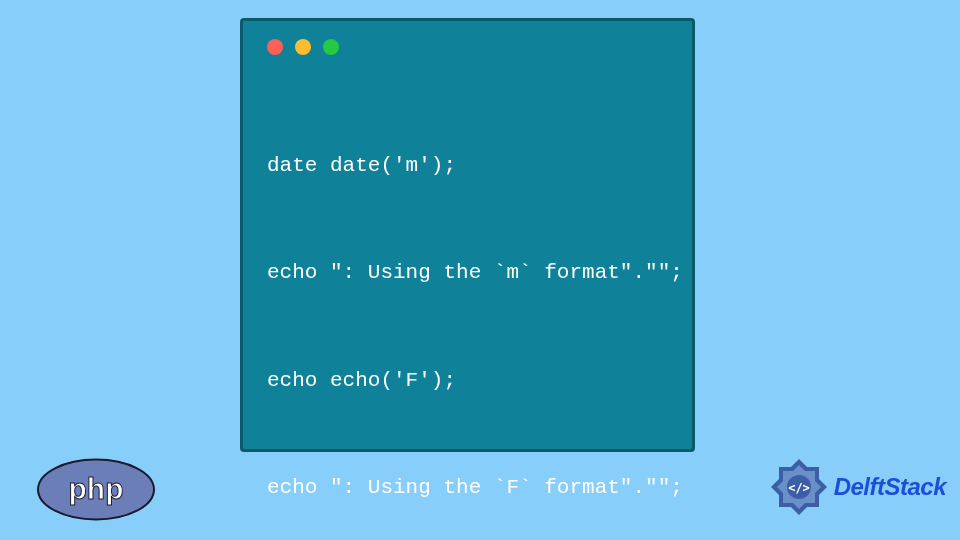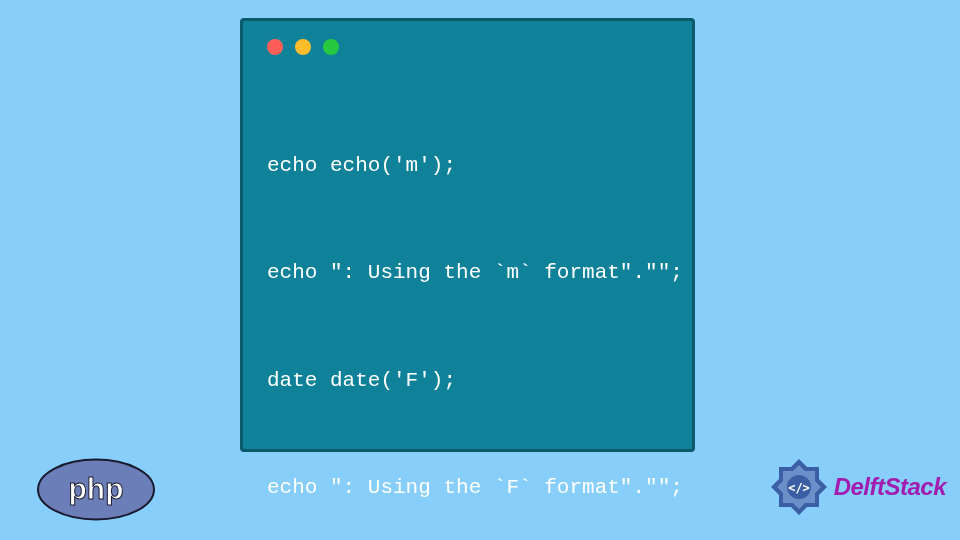--- a/index.html
+++ b/index.html
@@ -55,38 +55,38 @@
     right: 14px;
     bottom: 22px;
     display: flex;
     align-items: center;
     gap: 4px;
   }
   .delft-logo svg { width: 62px; height: 62px; display: block; }
   .delft-text {
     font-size: 24px;
     font-weight: 600;
-    color: #a21caf;
+    color: #1d4ed8;
     font-style: italic;
     letter-spacing: -0.5px;
   }
 </style>
 </head>
 <body>
 
 <div class="code-window">
   <div class="traffic-lights">
     <span class="tl-red"></span>
     <span class="tl-yellow"></span>
     <span class="tl-green"></span>
   </div>
   <div class="code-block">
-    <div>echo echo('m');</div>
+    <div>date date('m');</div>
     <div>echo ": Using the `m` format"."";</div>
-    <div>date date('F');</div>
+    <div>echo echo('F');</div>
     <div>echo ": Using the `F` format"."";</div>
     
     
     
     
     
   </div>
 </div>
 
 <div class="php-logo">

